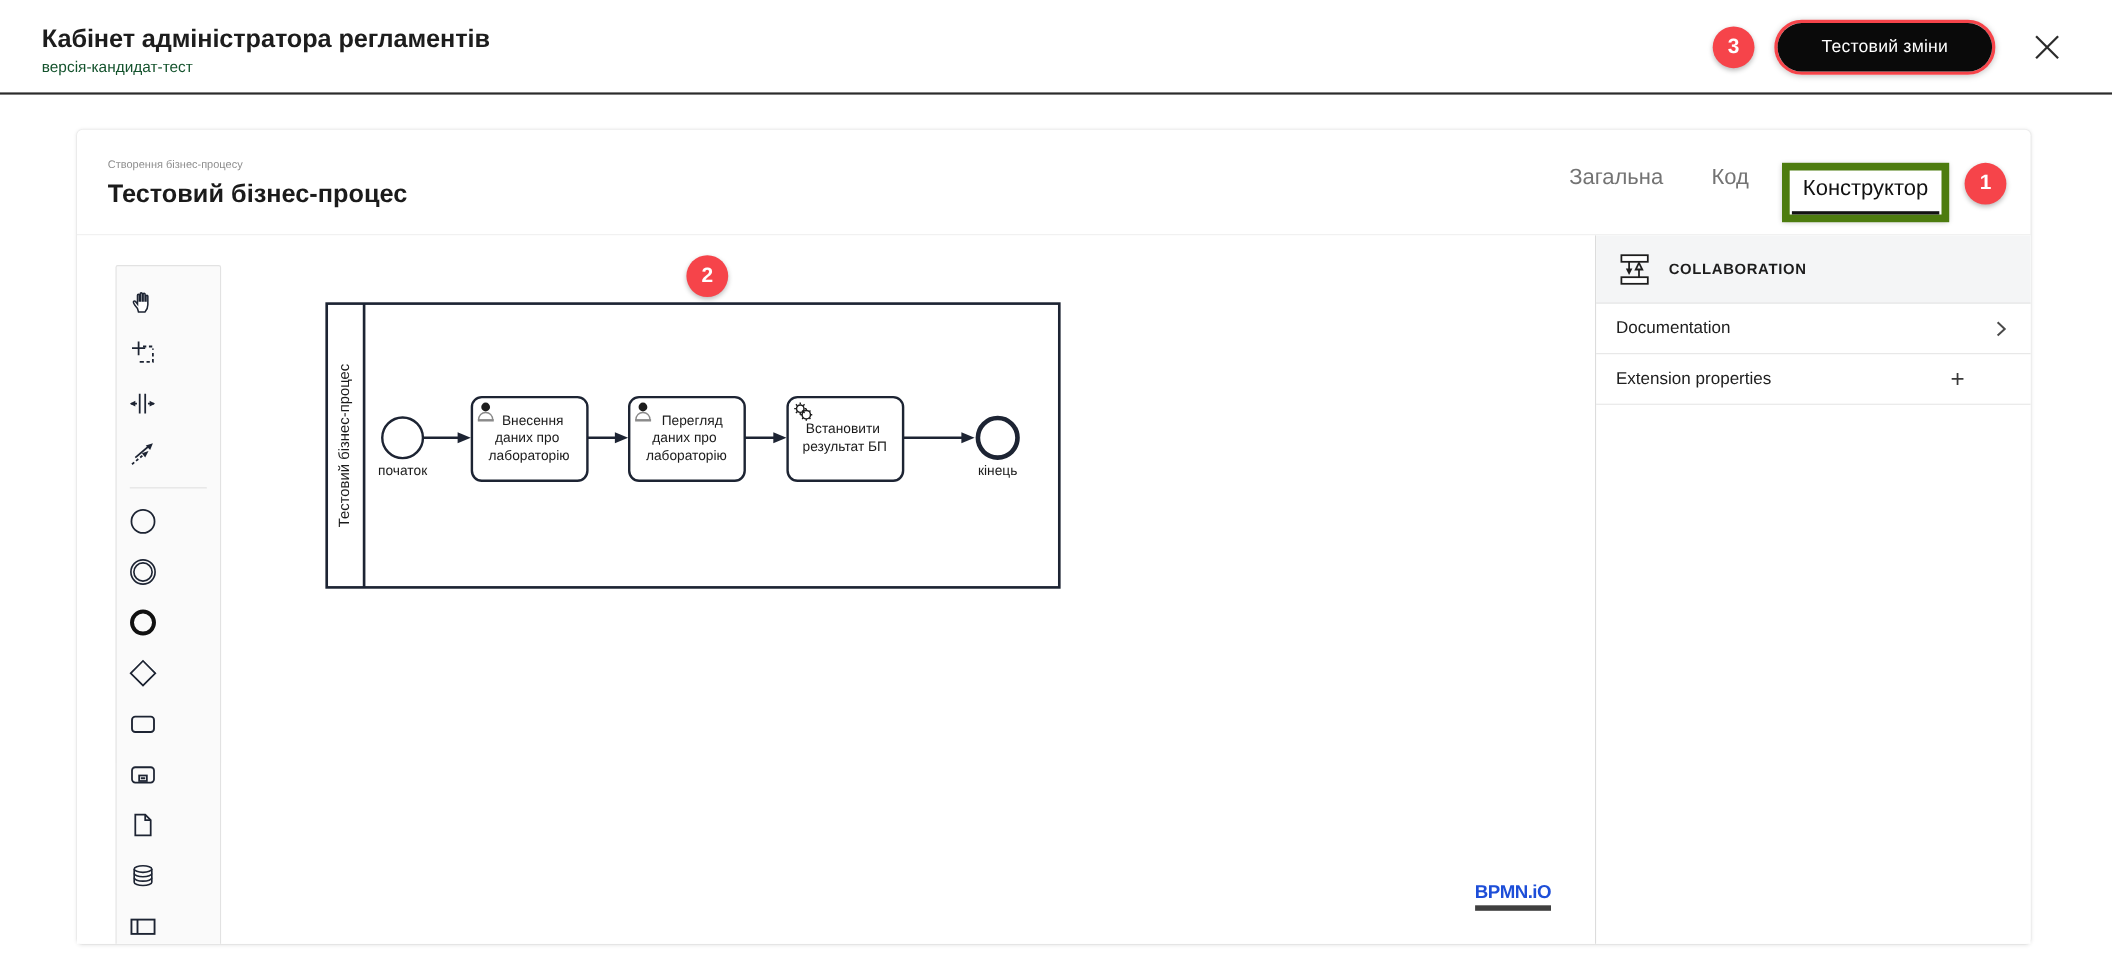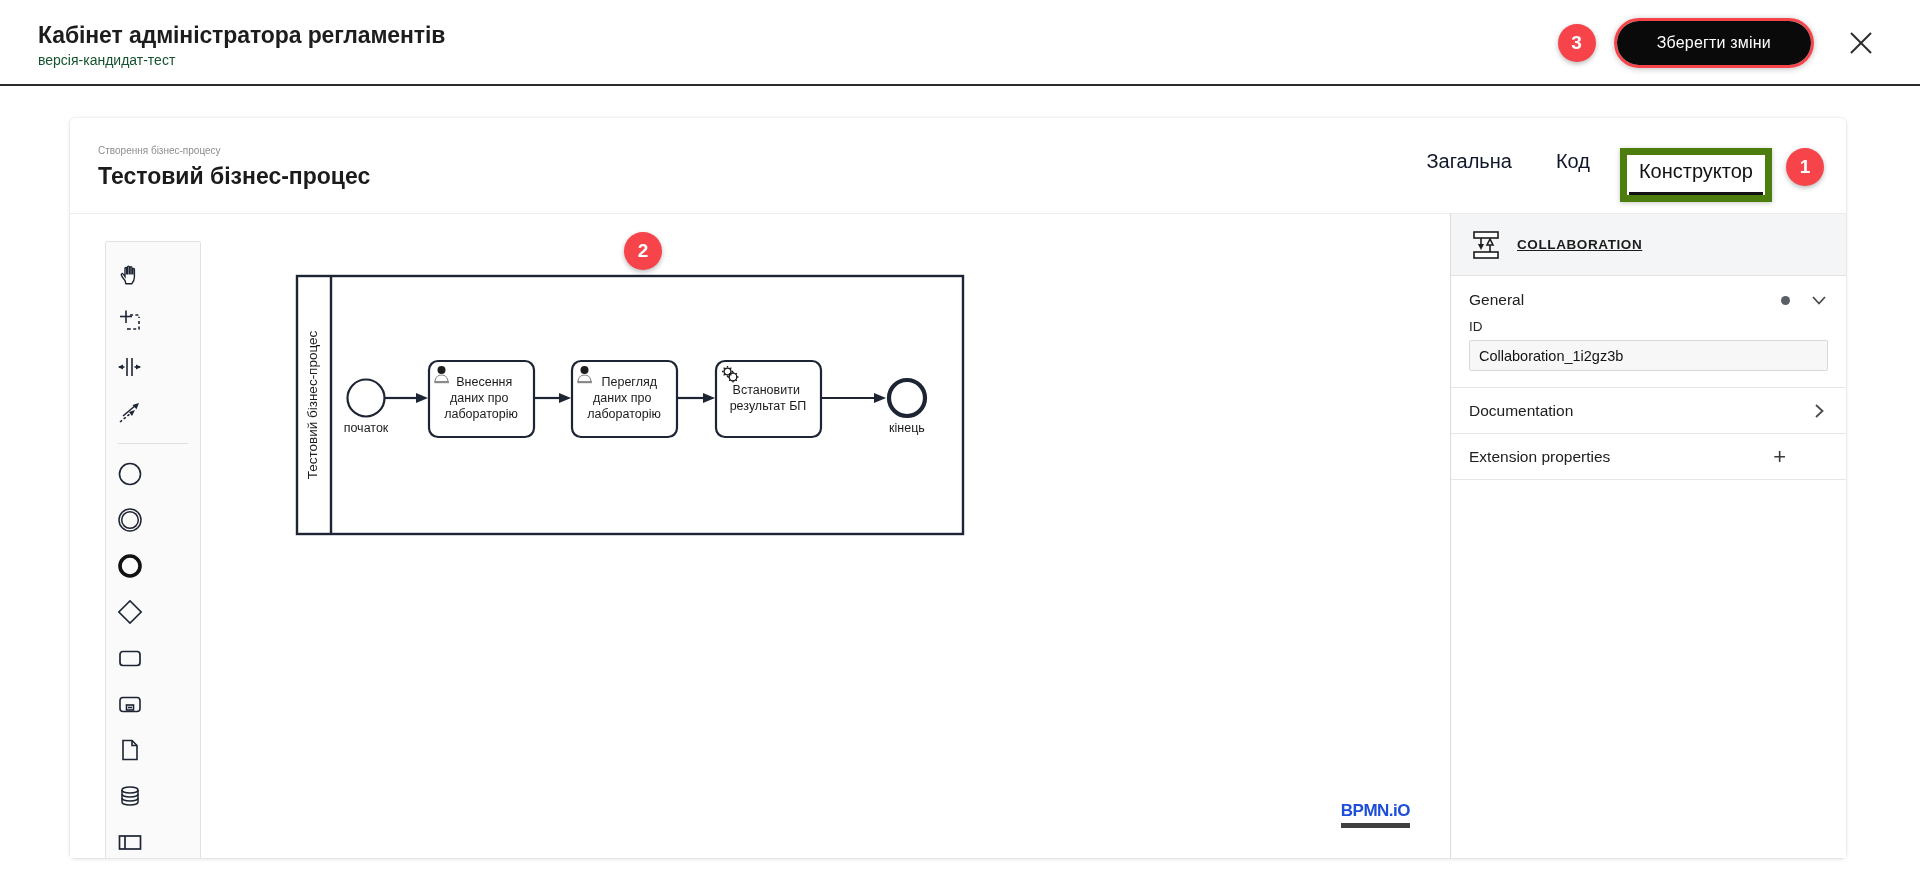--- a/index.html
+++ b/index.html
@@ -74,21 +74,21 @@
   }
   .page-title {
     font-size: 23px; font-weight: bold; color: #1b1b1b;
     line-height: 30px; margin-top: 1px; white-space: nowrap;
   }
   .tabs {
     position: absolute; right: 22px; top: 30px;
     display: flex; align-items: flex-start;
   }
   .tab {
-    font-size: 20px; color: #0f172a; padding: 0 22px 8px 22px;
+    font-size: 20px; color: #737373; padding: 0 22px 8px 22px;
     cursor: pointer; white-space: nowrap; line-height: 26px;
   }
   .tab.active {
     color: #121212; border-bottom: 3px solid #121212;
   }
   .tab-highlight {
     border: 7px solid #4d7c0f; padding: 3px 2px 0 2px; margin-left: 8px;
     box-shadow: 0 1px 5px rgba(0,0,0,0.22);
   }
   .tab-highlight .tab { padding-left: 10px; padding-right: 10px; }
@@ -148,21 +148,20 @@
   }
   .props-head {
     display: flex; align-items: center;
     height: 62px; padding: 0 18px;
     background: #f4f5f6; border-bottom: 1px solid #e3e3e3;
   }
   .props-head-icon { margin-right: 14px; display: flex; }
   .props-head-title {
     font-size: 13.5px; font-weight: bold; color: #1c1c1c;
     letter-spacing: 0.6px;
-    text-decoration: underline;
   }
   .props-section {
     border-bottom: 1px solid #e6e6e6; padding: 0 0 16px 0;
   }
   .section-head {
     display: flex; align-items: center; justify-content: space-between;
     padding: 15px 18px 6px 18px; cursor: pointer;
   }
   .section-title { font-size: 15.5px; color: #202020; }
   .section-tools { display: flex; align-items: center; gap: 20px; }
@@ -191,21 +190,21 @@
 
   <div class="top-header">
     <div class="header-titles">
       <div class="app-title">Кабінет адміністратора регламентів</div>
       <div class="app-version">версія-кандидат-тест</div>
     </div>
 
     <div class="header-right">
       <div class="badge badge-3">3</div>
       <div class="save-wrap">
-        <button class="save-btn">Зберегти зміни</button>
+        <button class="save-btn">Тестовий зміни</button>
       </div>
       <div class="close-icon">
         <svg width="26" height="26" viewBox="0 0 26 26">
           <line x1="3" y1="3" x2="23" y2="23" stroke="#2b2b2b" stroke-width="2"></line>
           <line x1="23" y1="3" x2="3" y2="23" stroke="#2b2b2b" stroke-width="2"></line>
         </svg>
       </div>
     </div>
   </div>
 
@@ -407,37 +406,20 @@
               <rect x="5" y="24" width="24" height="6" fill="#ffffff"></rect>
               <line x1="12" y1="10" x2="12" y2="18"></line>
               <polygon points="12,22 9,16 15,16" fill="#1d1d1d" stroke="none"></polygon>
               <line x1="21" y1="24" x2="21" y2="17"></line>
               <polygon points="21,11 18,17 24,17" fill="none"></polygon>
             </svg>
           </div>
           <div class="props-head-title">COLLABORATION</div>
         </div>
 
-        <div class="props-section">
-          <div class="section-head">
-            <div class="section-title">General</div>
-            <div class="section-tools">
-              <span class="dot"></span>
-              <span class="chev">
-                <svg width="18" height="18" viewBox="0 0 18 18" fill="none" stroke="#4a4a4a" stroke-width="1.8">
-                  <polyline points="3,6 9,12.5 15,6"></polyline>
-                </svg>
-              </span>
-            </div>
-          </div>
-          <div class="field">
-            <div class="field-label">ID</div>
-            <input class="field-input" type="text" value="Collaboration_1i2gz3b" style="">
-          </div>
-        </div>
 
         <div class="props-row">
           <div class="props-row-label">Documentation</div>
           <span class="chev">
             <svg width="18" height="18" viewBox="0 0 18 18" fill="none" stroke="#4a4a4a" stroke-width="1.8">
               <polyline points="6,3 12.5,9 6,15"></polyline>
             </svg>
           </span>
         </div>
 

